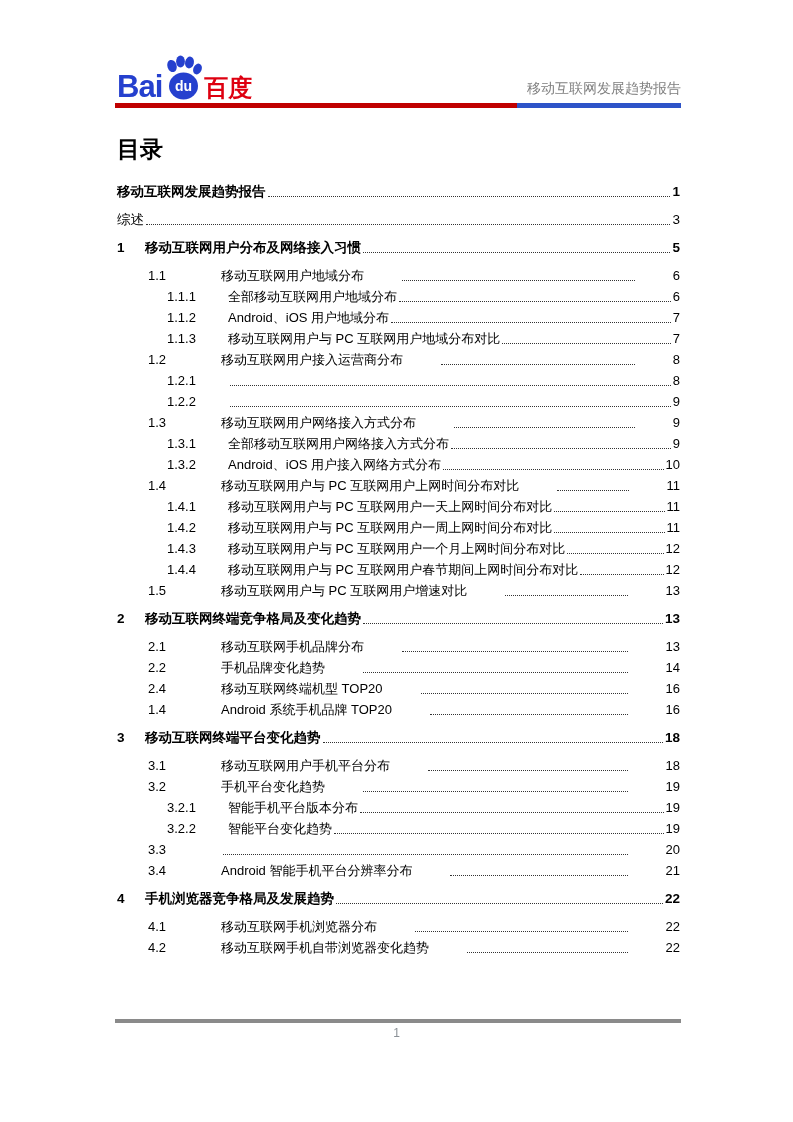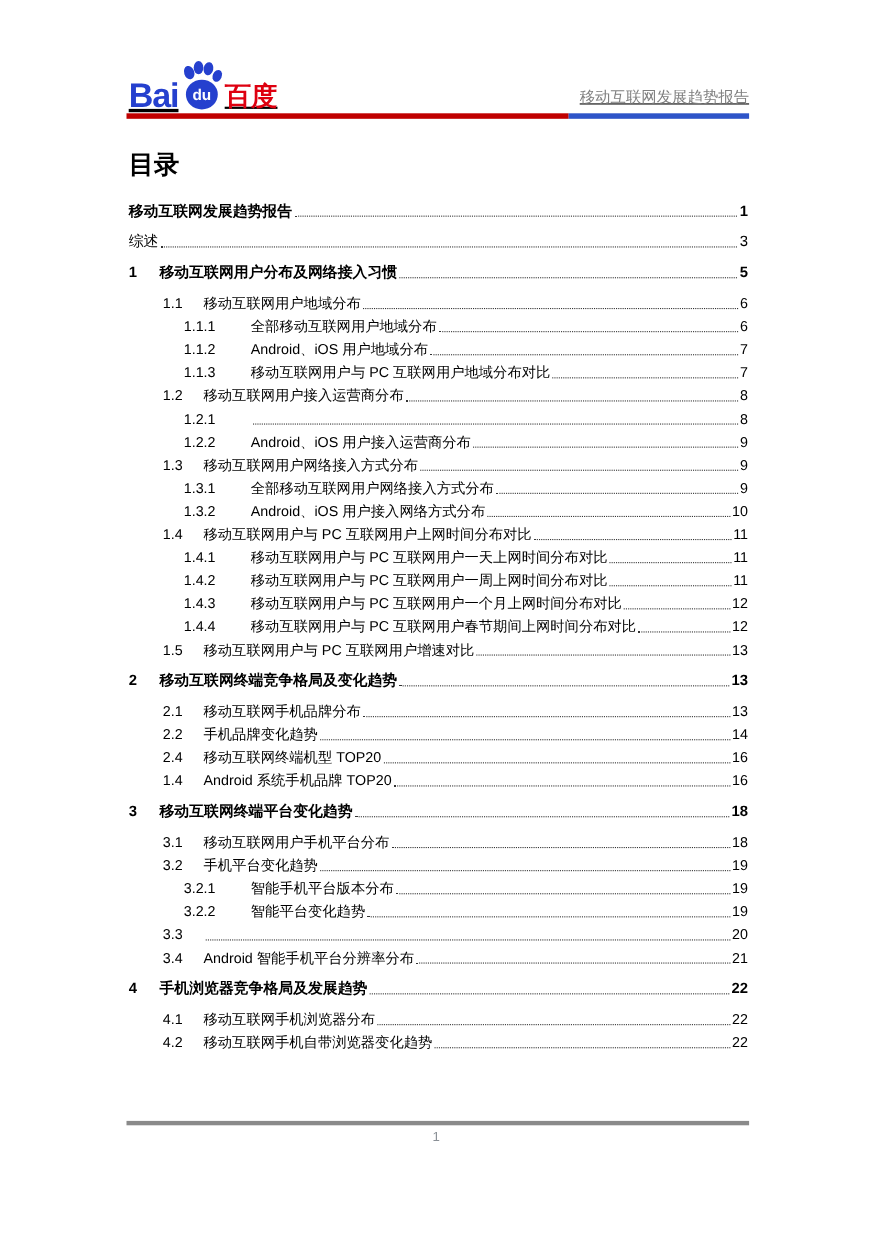--- a/index.html
+++ b/index.html
@@ -4,21 +4,21 @@
 <style>
   html,body { margin:0; padding:0; background:#ffffff; }
   .page {
     position:relative; width:793px; height:1122px; background:#fff;
     font-family:"Liberation Sans","DejaVu Sans",sans-serif; color:#000;
     overflow:hidden; margin:0 auto;
   }
   
   .header-row {
     position:absolute; top:44px; left:117px; right:112px; height:56px;
-    display:flex; justify-content:space-between; align-items:flex-end;text-decoration:underline;
+    display:flex; justify-content:space-between; align-items:flex-end;
   }
   .logo { display:flex; align-items:flex-end; line-height:1; }
   .logo-bai {
     color:var(--logo-blue,#2540CE); font-weight:bold; font-size:31px;
     letter-spacing:-1px; line-height:1; transform:translateY(2px);
   }
   .paw { position:relative; width:40px; height:46px; margin:0 1px; }
   .paw svg { position:absolute; left:0; bottom:-4px; }
   .logo-cn {
     color:var(--logo-red,#DE0010); font-weight:bold; font-size:24px; line-height:1;
@@ -28,21 +28,21 @@
   .rule-red  { width:71%; background:var(--rule-red,#C00000); }
   .rule-blue { width:29%; background:var(--rule-blue,#2E54C8); }
   
   .toc-heading { position:absolute; top:134px; left:117px; font-size:23px; font-weight:bold; margin:0; }
   .toc-list { position:absolute; top:174px; left:117px; right:113px; }
   .toc-row { display:flex; line-height:21px; font-size:13px; }
   .toc-row.bold { font-weight:bold; }
   .lv-t, .lv-h1 { margin:7px 0; font-size:13.5px; }
   .lv-h1 { font-weight:bold; }
   .lv-h1 .toc-num { width:28px; flex:none; }
-  .lv-h2 { padding-left:31px; }
+  .lv-h2 { padding-left:31px;gap:36px; }
   .lv-h2 .toc-num { width:37px; flex:none; }
   .lv-h3 { padding-left:50px; }
   .lv-h3 .toc-num { width:61px; flex:none; }
   .toc-label { white-space:nowrap; }
   .toc-dots {
     flex:1 1 auto; min-width:8px; align-self:flex-end;
     border-bottom:1.6px dotted #333; margin:0 2px 5px 2px;
   }
   .toc-page { flex:none; }
   
@@ -126,21 +126,20 @@
         <span class="toc-dots"></span>
         <span class="toc-page">8</span>
       </div>
       <div class="toc-row lv-h3">
         <span class="toc-num">1.2.1</span>
         <span class="toc-dots"></span>
         <span class="toc-page">8</span>
       </div>
       <div class="toc-row lv-h3">
         <span class="toc-num">1.2.2</span>
-        <span class="toc-label">Android、iOS 用户接入运营商分布</span>
         <span class="toc-dots"></span>
         <span class="toc-page">9</span>
       </div>
       <div class="toc-row lv-h2">
         <span class="toc-num">1.3</span>
         <span class="toc-label">移动互联网用户网络接入方式分布</span>
         <span class="toc-dots"></span>
         <span class="toc-page">9</span>
       </div>
       <div class="toc-row lv-h3">

